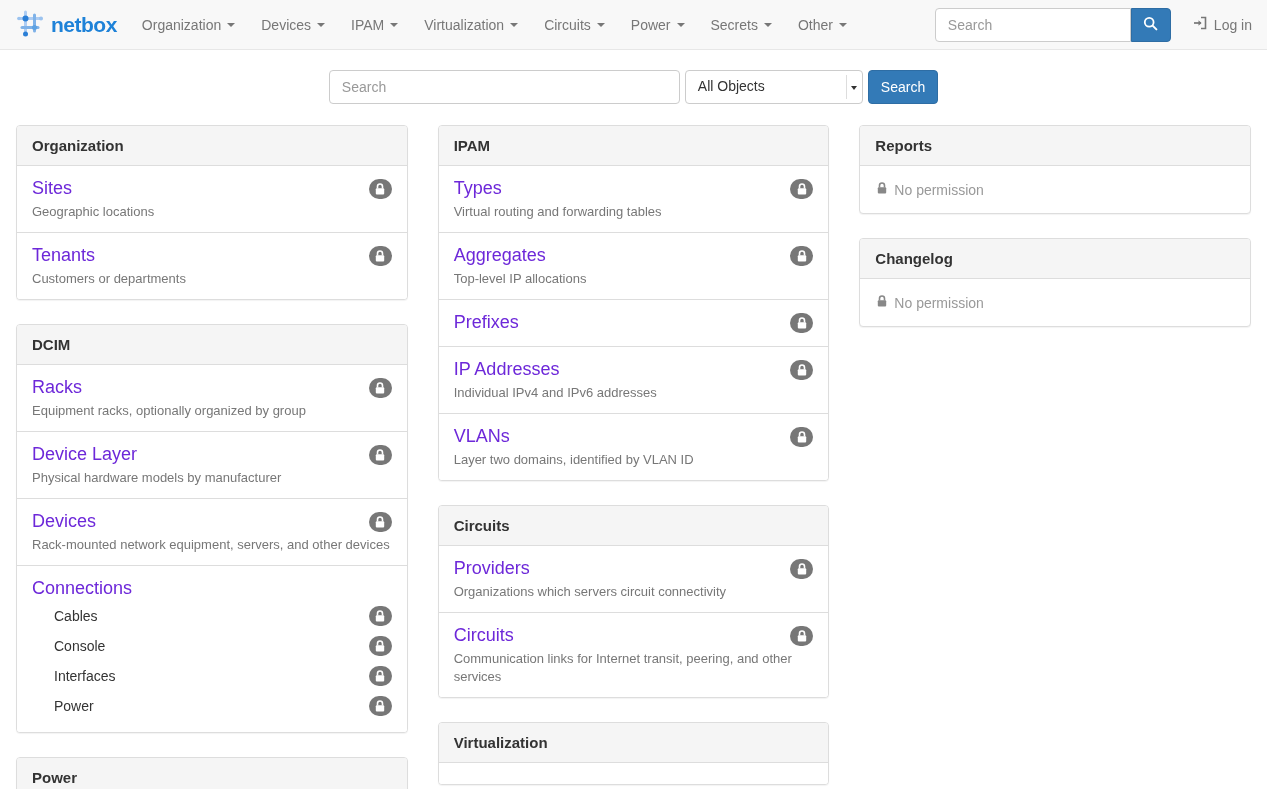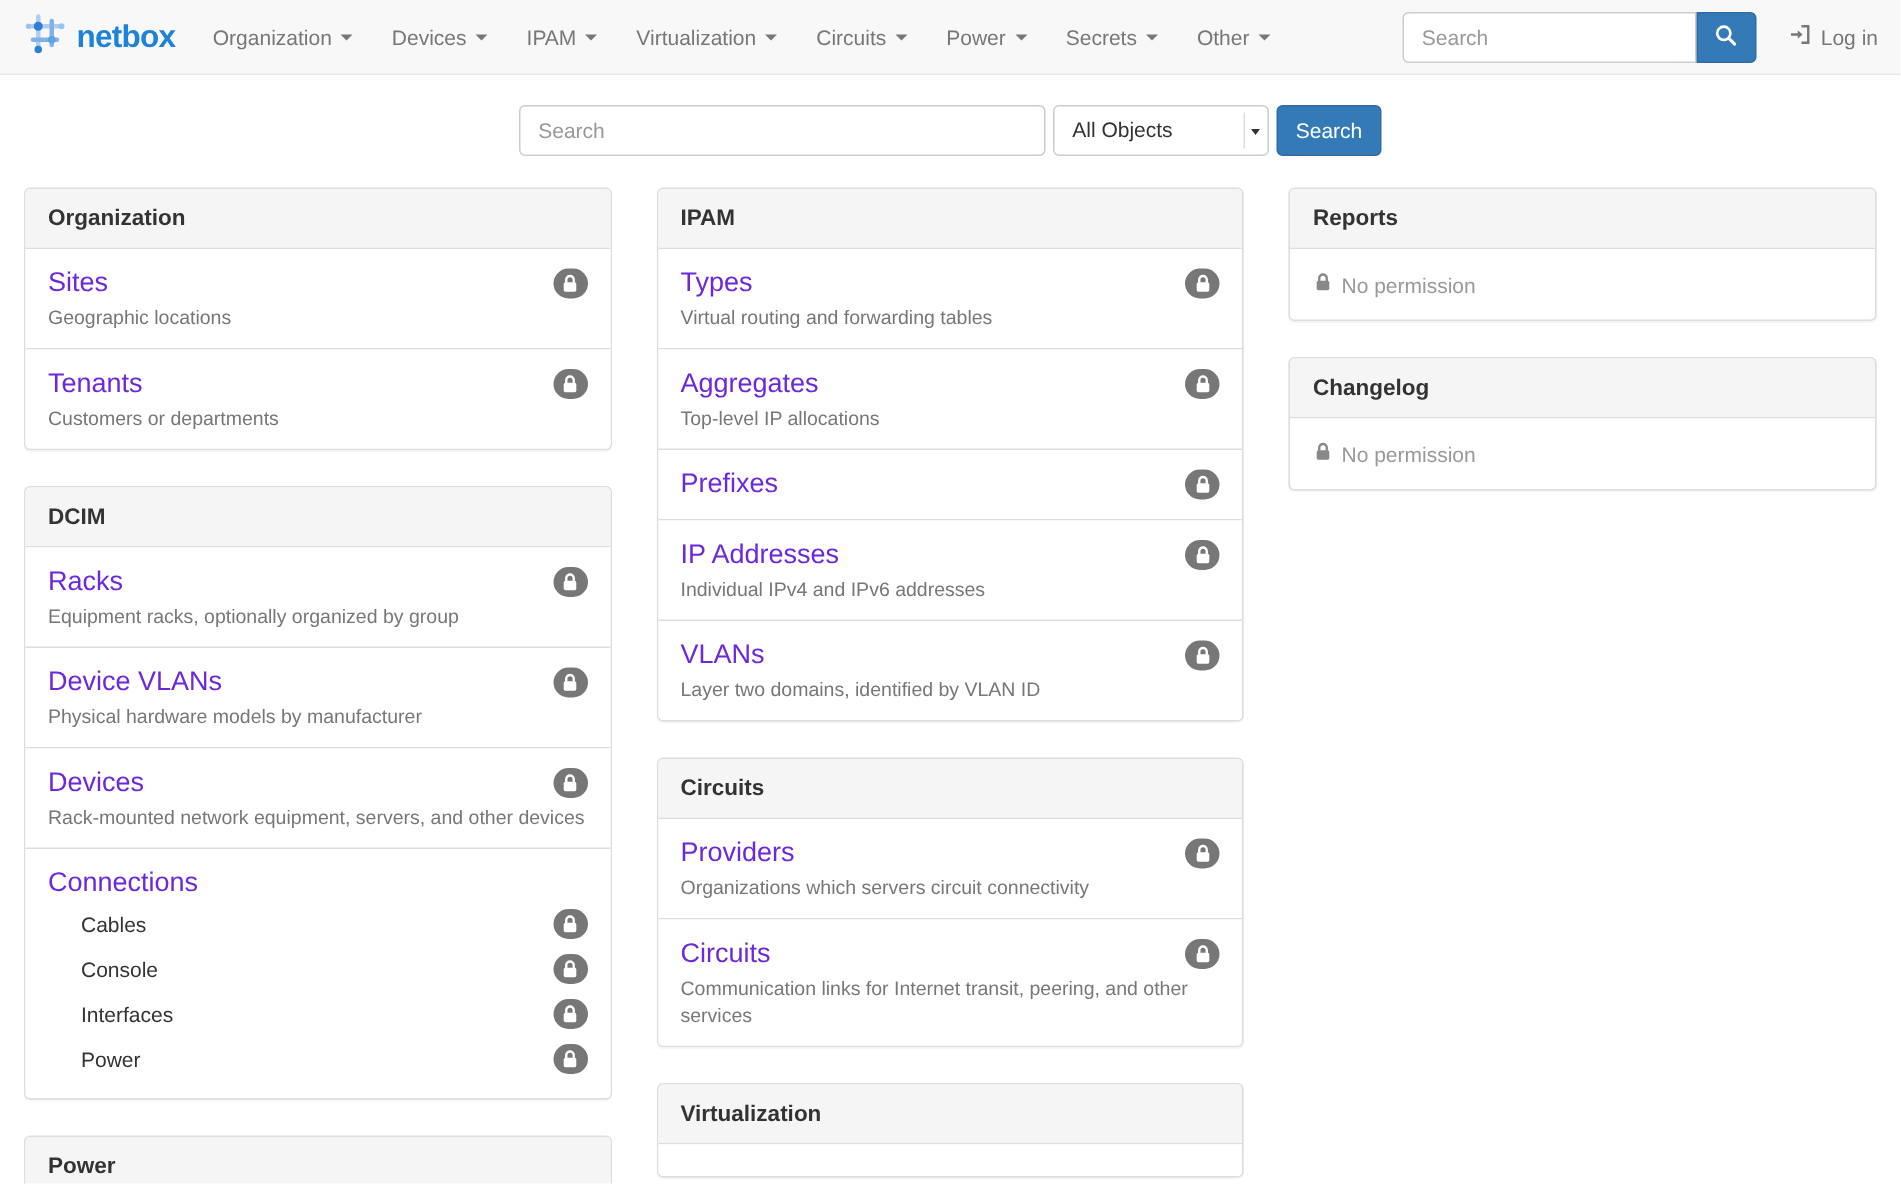--- a/index.html
+++ b/index.html
@@ -26,21 +26,21 @@
     display:flex; align-items:center; justify-content:center; }
   .login { display:flex; align-items:center; gap:6px; color:#777; font-size:14px;
     margin-left:22px; cursor:pointer; }
 
   
   .search-row { display:flex; justify-content:center; align-items:flex-start;
     gap:5px; margin:20px 0 0; }
   .search-row .q { width:351px; height:34px; border:1px solid #ccc; border-radius:4px;
     padding:6px 12px; font-size:14px; color:#555; outline:none; }
   .search-row .q::placeholder { color:#999; }
-  .sel { position:relative; width:144px; height:34px; border:1px solid #ccc;
+  .sel { position:relative; width:178px; height:34px; border:1px solid #ccc;
     border-radius:4px; background:#fff; font-size:14px; color:#333;
     padding:7px 26px 6px 12px; cursor:pointer; }
   .sel .strip { position:absolute; right:15px; top:4px; bottom:4px;
     border-left:1px solid #ddd; }
   .sel .sel-caret { position:absolute; right:5px; top:15px; width:0; height:0;
     border-left:3.5px solid transparent; border-right:3.5px solid transparent;
     border-top:4px solid #333; }
   .btn-primary { height:34px; background:#337ab7; border:1px solid #2e6da4;
     color:#fff; border-radius:4px; padding:6px 12px; font-size:14px; cursor:pointer; }
 
@@ -225,21 +225,21 @@
           </span>
         <div class="pi-title">Racks</div>
         <div class="pi-desc">Equipment racks, optionally organized by group</div>
       </div>
       <div class="pitem">
         <span class="badge-lock">
             <svg width="14" height="14" viewBox="0 0 14 14">
               <use href="#lock-white"></use>
             </svg>
           </span>
-        <div class="pi-title">Device VLANs</div>
+        <div class="pi-title">Device Layer</div>
         <div class="pi-desc">Physical hardware models by manufacturer</div>
       </div>
       <div class="pitem">
         <span class="badge-lock">
             <svg width="14" height="14" viewBox="0 0 14 14">
               <use href="#lock-white"></use>
             </svg>
           </span>
         <div class="pi-title">Devices</div>
         <div class="pi-desc">Rack-mounted network equipment, servers, and other devices</div>

